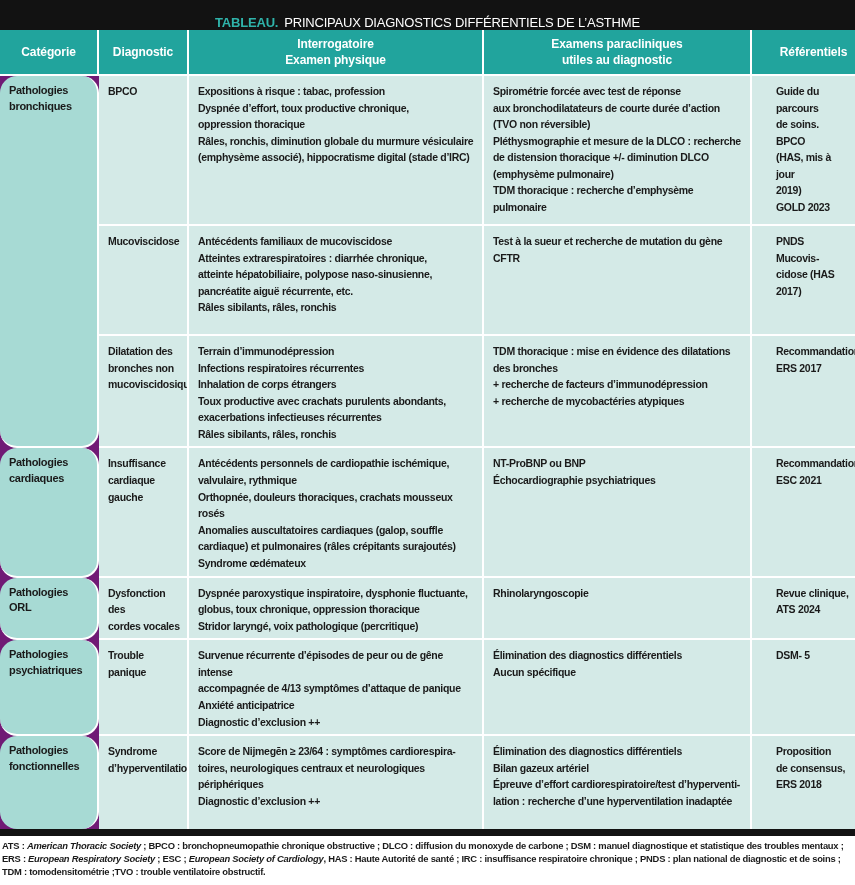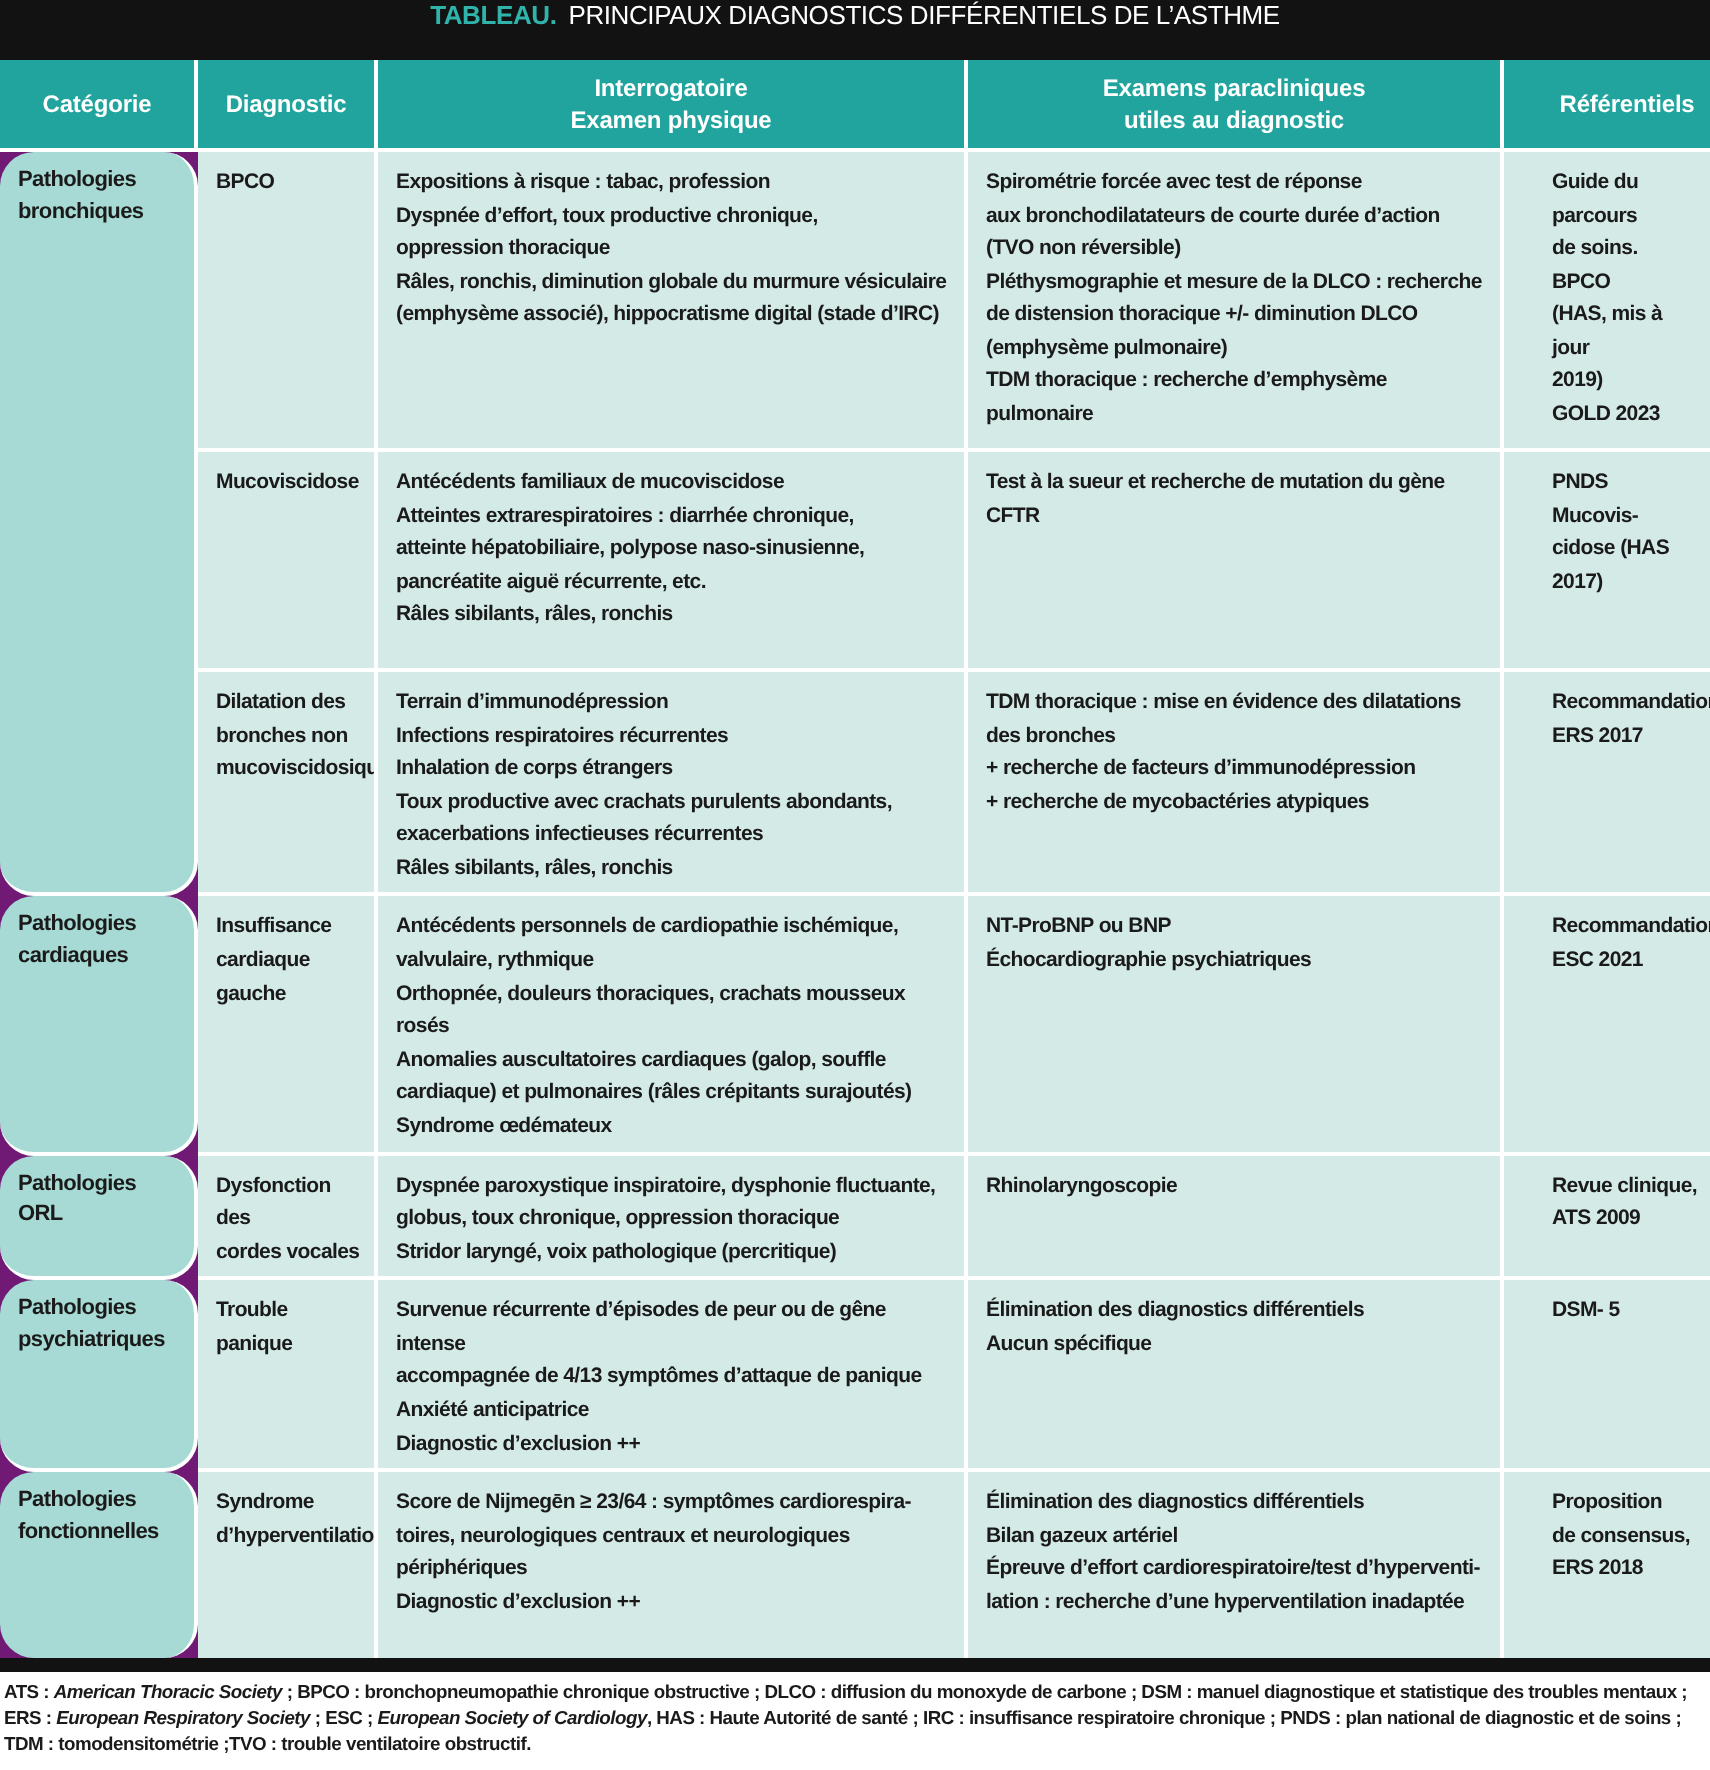--- a/index.html
+++ b/index.html
@@ -8,21 +8,21 @@
     background: #ffffff;
     font-family: "Liberation Sans", "DejaVu Sans", sans-serif;
   }
   .page { width: 855px; }
 
   
   .title-bar {
     background: #121212;
     height: 30px;
     display: flex;
-    align-items: flex-start;
+    align-items: flex-end;
     justify-content: center;
     gap: 6px;
   }
   .title-bar .prefix {
     color: #2fb3aa;
     font-weight: 700;
     font-size: 13px;
     letter-spacing: -0.2px;
   }
   .title-bar .main {
@@ -195,21 +195,21 @@
       </tr>
       <tr class="r4">
         <td class="cat">Pathologies ORL</td>
         <td>Dysfonction des
 cordes vocales</td>
         <td>Dyspnée paroxystique inspiratoire, dysphonie fluctuante,
 globus, toux chronique, oppression thoracique
 Stridor laryngé, voix pathologique (percritique)</td>
         <td>Rhinolaryngoscopie</td>
         <td>Revue clinique,
-ATS 2009</td>
+ATS 2024</td>
       </tr>
       <tr class="r5">
         <td class="cat">Pathologies
 psychiatriques</td>
         <td>Trouble panique</td>
         <td>Survenue récurrente d’épisodes de peur ou de gêne intense
 accompagnée de 4/13 symptômes d’attaque de panique
 Anxiété anticipatrice
 Diagnostic d’exclusion ++</td>
         <td>Élimination des diagnostics différentiels

